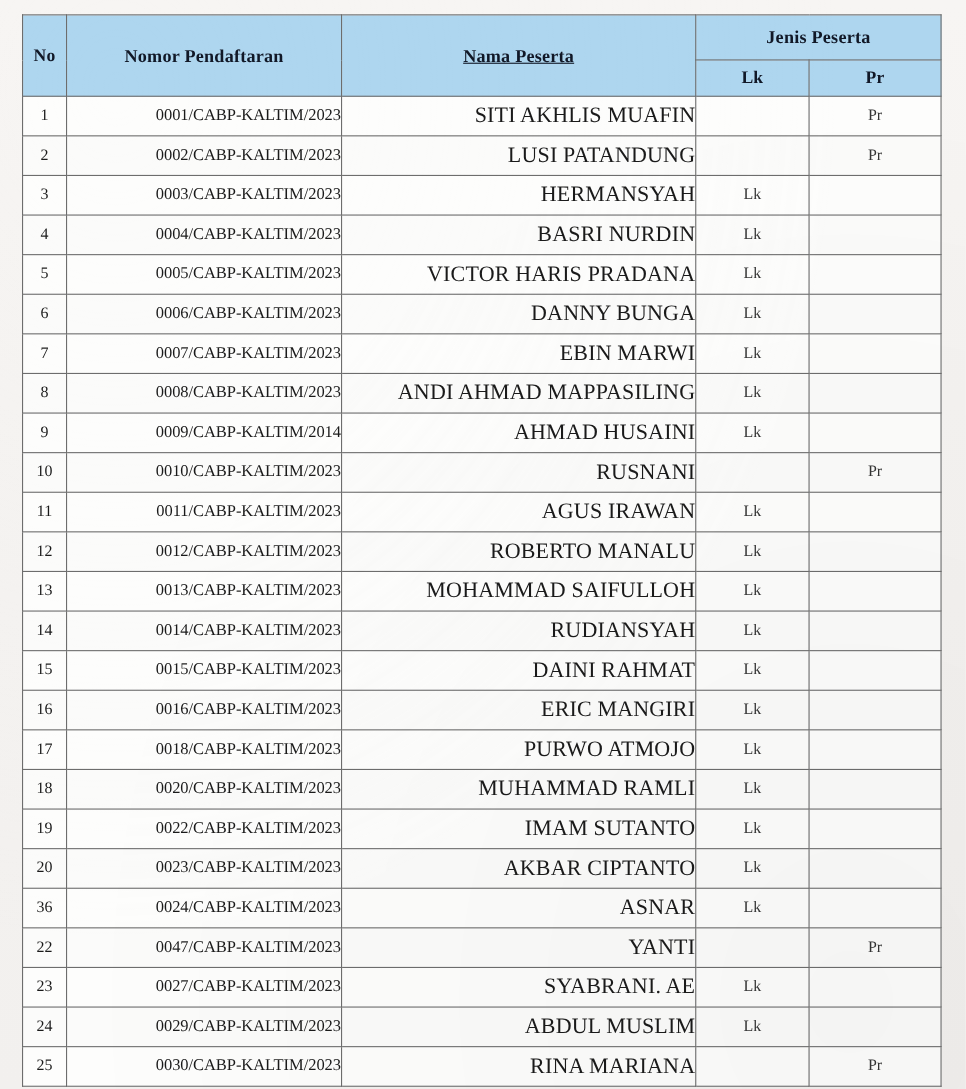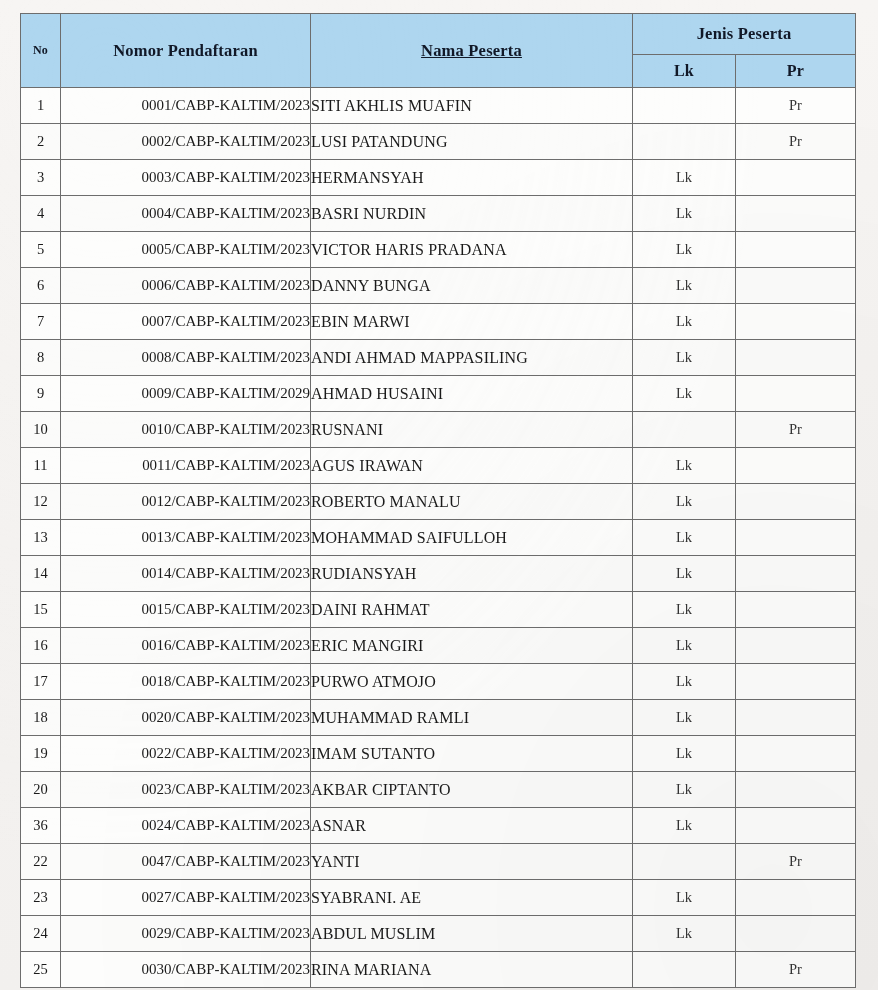--- a/index.html
+++ b/index.html
@@ -50,21 +50,21 @@
   thead th {
     background: #aed6ef;
     font-family: "Liberation Serif", "DejaVu Serif", serif;
     font-weight: bold;
     font-size: 16.5px;
     letter-spacing: .2px;
     color: #111827;
     text-align: center;
     border-color: #55606a;
   }
-  thead th.h-no      { height: 73px; font-size: 12px; }
+  thead th.h-no      { height: 73px; font-size: 16px; }
   thead th.h-nomor   { height: 73px; }
   thead th.h-nama    { height: 73px; text-decoration: underline; }
   thead th.h-jk      { height: 40px; }
   thead th.h-sub     { height: 32px; font-size: 16px; }
 
   
   tbody td {
     height: 35px;
     font-size: 15px;
     border-color: #707070;
@@ -78,23 +78,23 @@
     font-family: "Liberation Serif", "DejaVu Serif", serif;
   }
   td.t-nomor {
     text-align: right;
     padding-left: 14px;
     font-size: 15px;
     letter-spacing: -0.05px;
     white-space: nowrap;
   }
   td.t-nama {
-    text-align: left;
+    text-align: right;
     padding-left: 11px;
-    font-size: 16px;
+    font-size: 20px;
     letter-spacing: .15px;
     white-space: nowrap;
   }
   td.t-lk, td.t-pr {
     text-align: center;
     font-size: 14.5px;
     color: #343434;
   }
 
   
@@ -189,21 +189,21 @@
         </tr>
         <tr>
           <td class="t-no">8</td>
           <td class="t-nomor">0008/CABP-KALTIM/2023</td>
           <td class="t-nama">ANDI AHMAD MAPPASILING</td>
           <td class="t-lk">Lk</td>
           <td class="t-pr"></td>
         </tr>
         <tr>
           <td class="t-no">9</td>
-          <td class="t-nomor">0009/CABP-KALTIM/2029</td>
+          <td class="t-nomor">0009/CABP-KALTIM/2014</td>
           <td class="t-nama">AHMAD HUSAINI</td>
           <td class="t-lk">Lk</td>
           <td class="t-pr"></td>
         </tr>
         <tr>
           <td class="t-no">10</td>
           <td class="t-nomor">0010/CABP-KALTIM/2023</td>
           <td class="t-nama">RUSNANI</td>
           <td class="t-lk"></td>
           <td class="t-pr">Pr</td>

